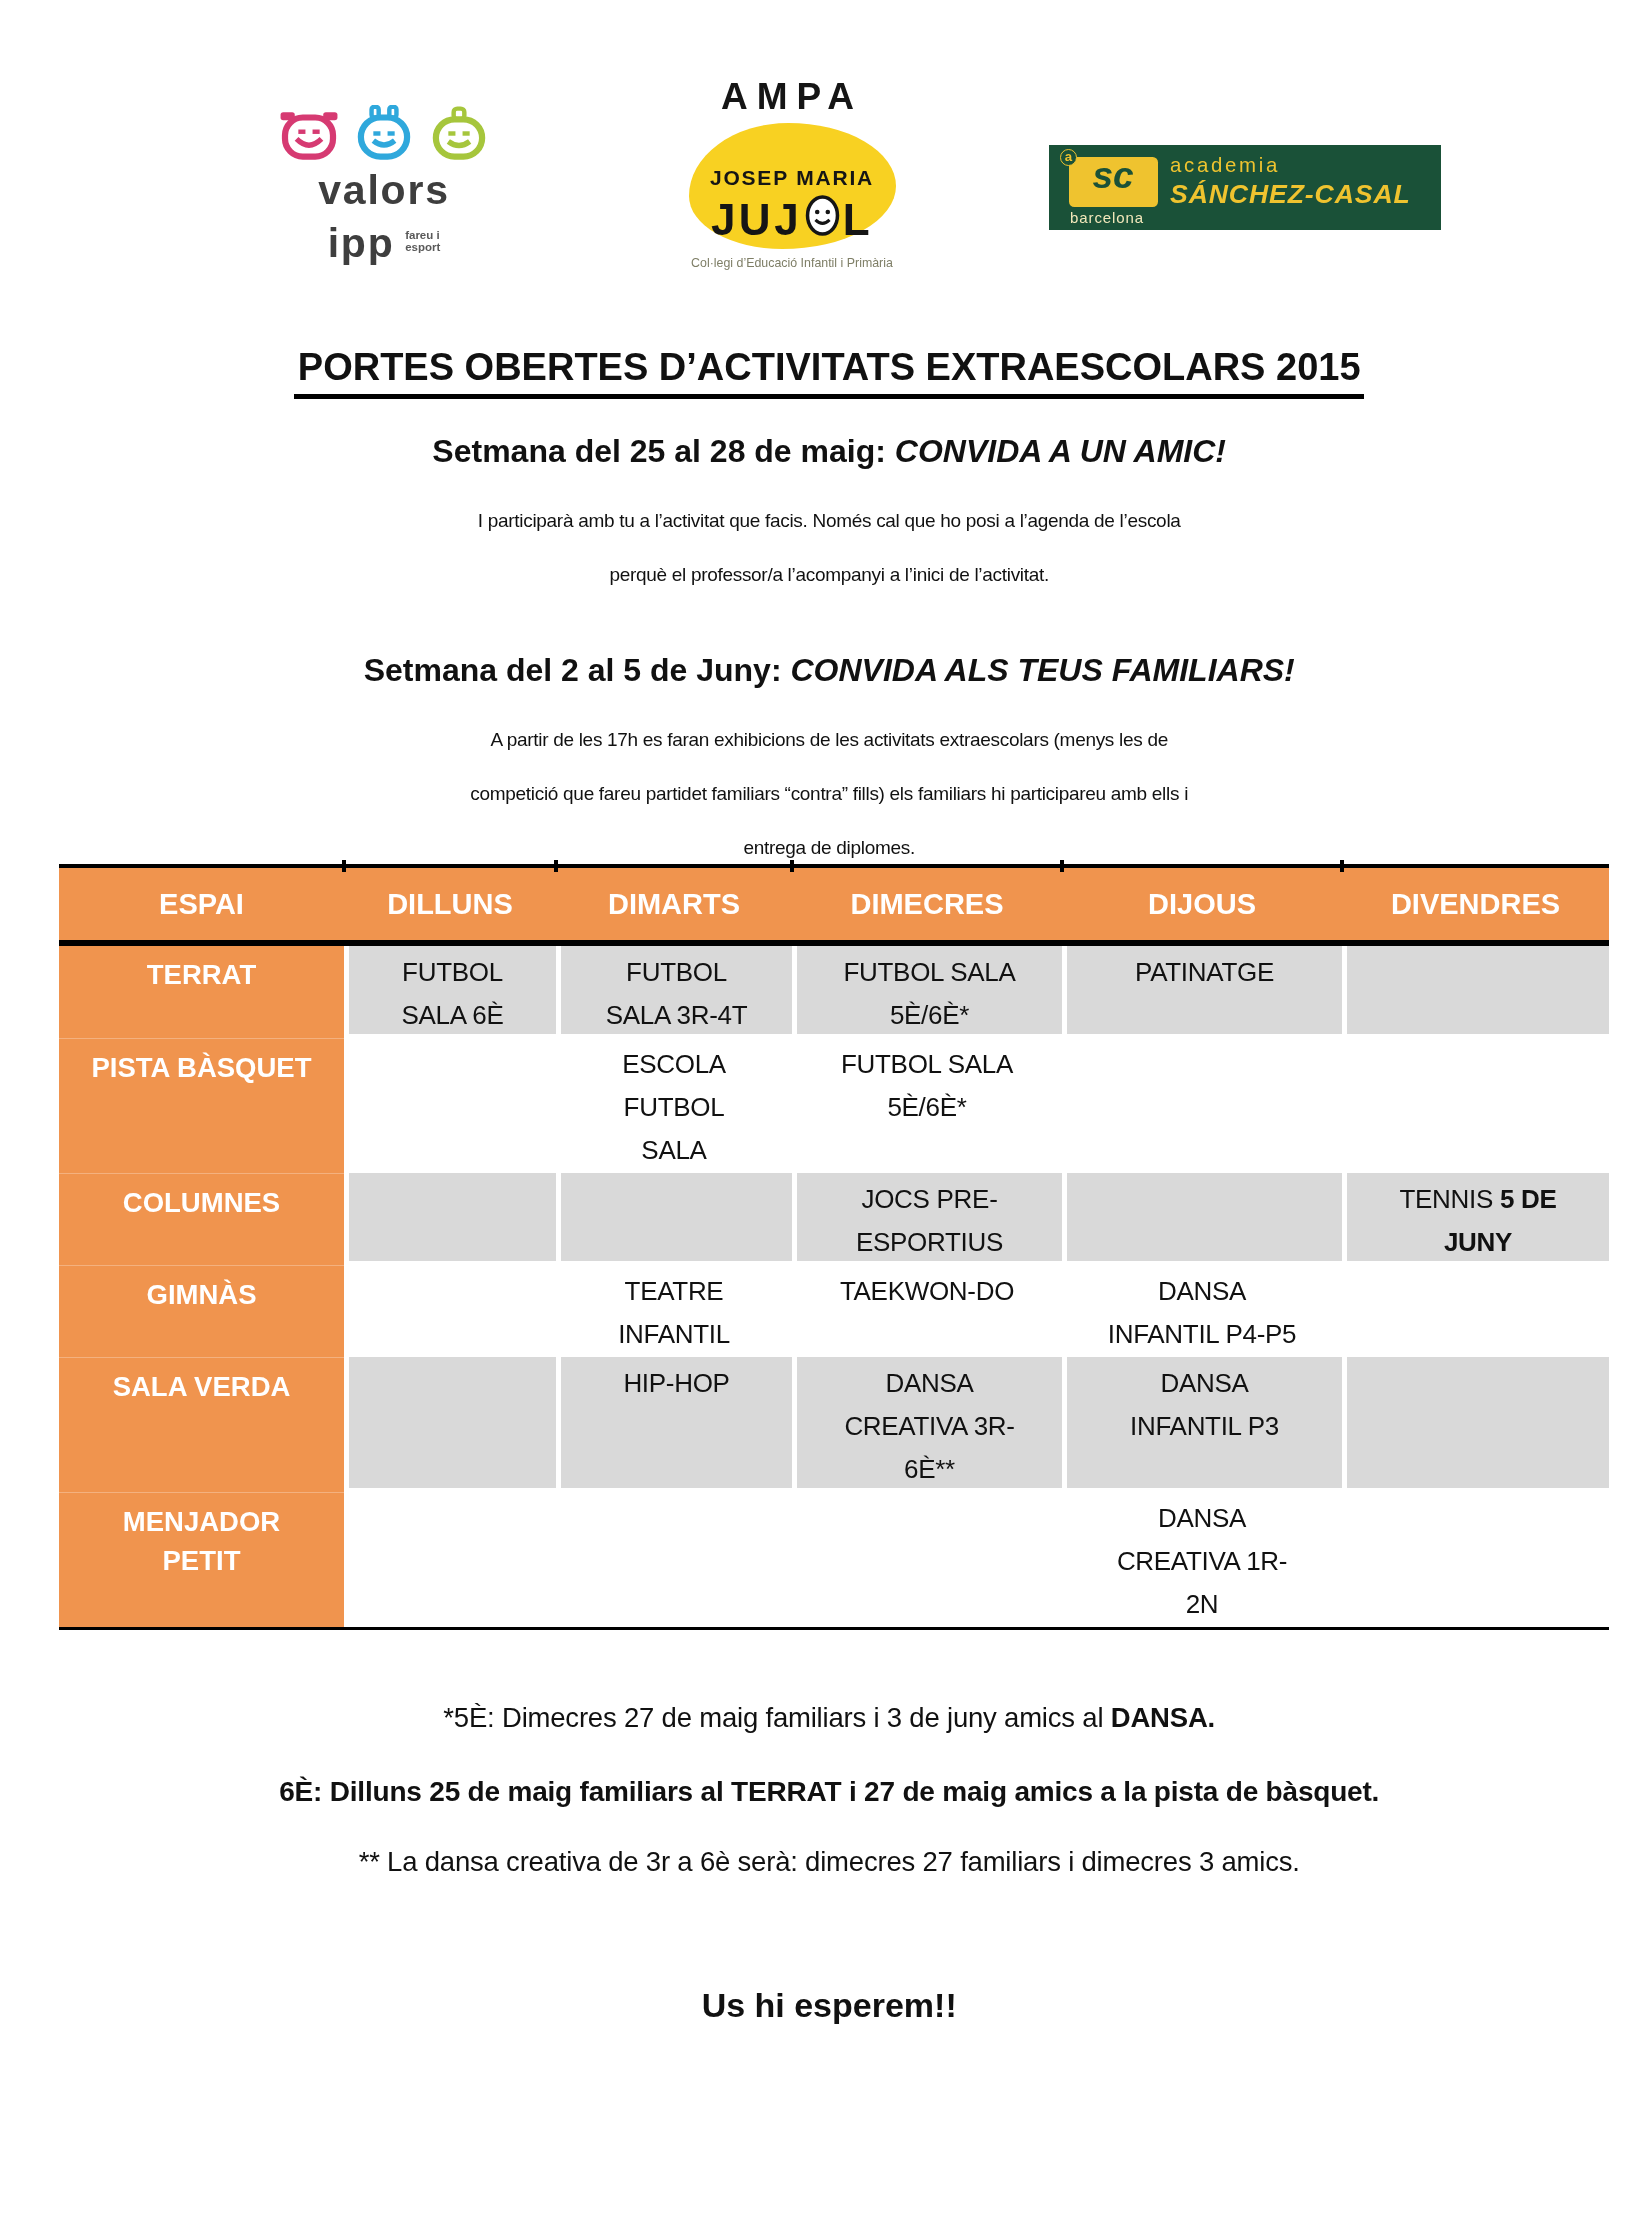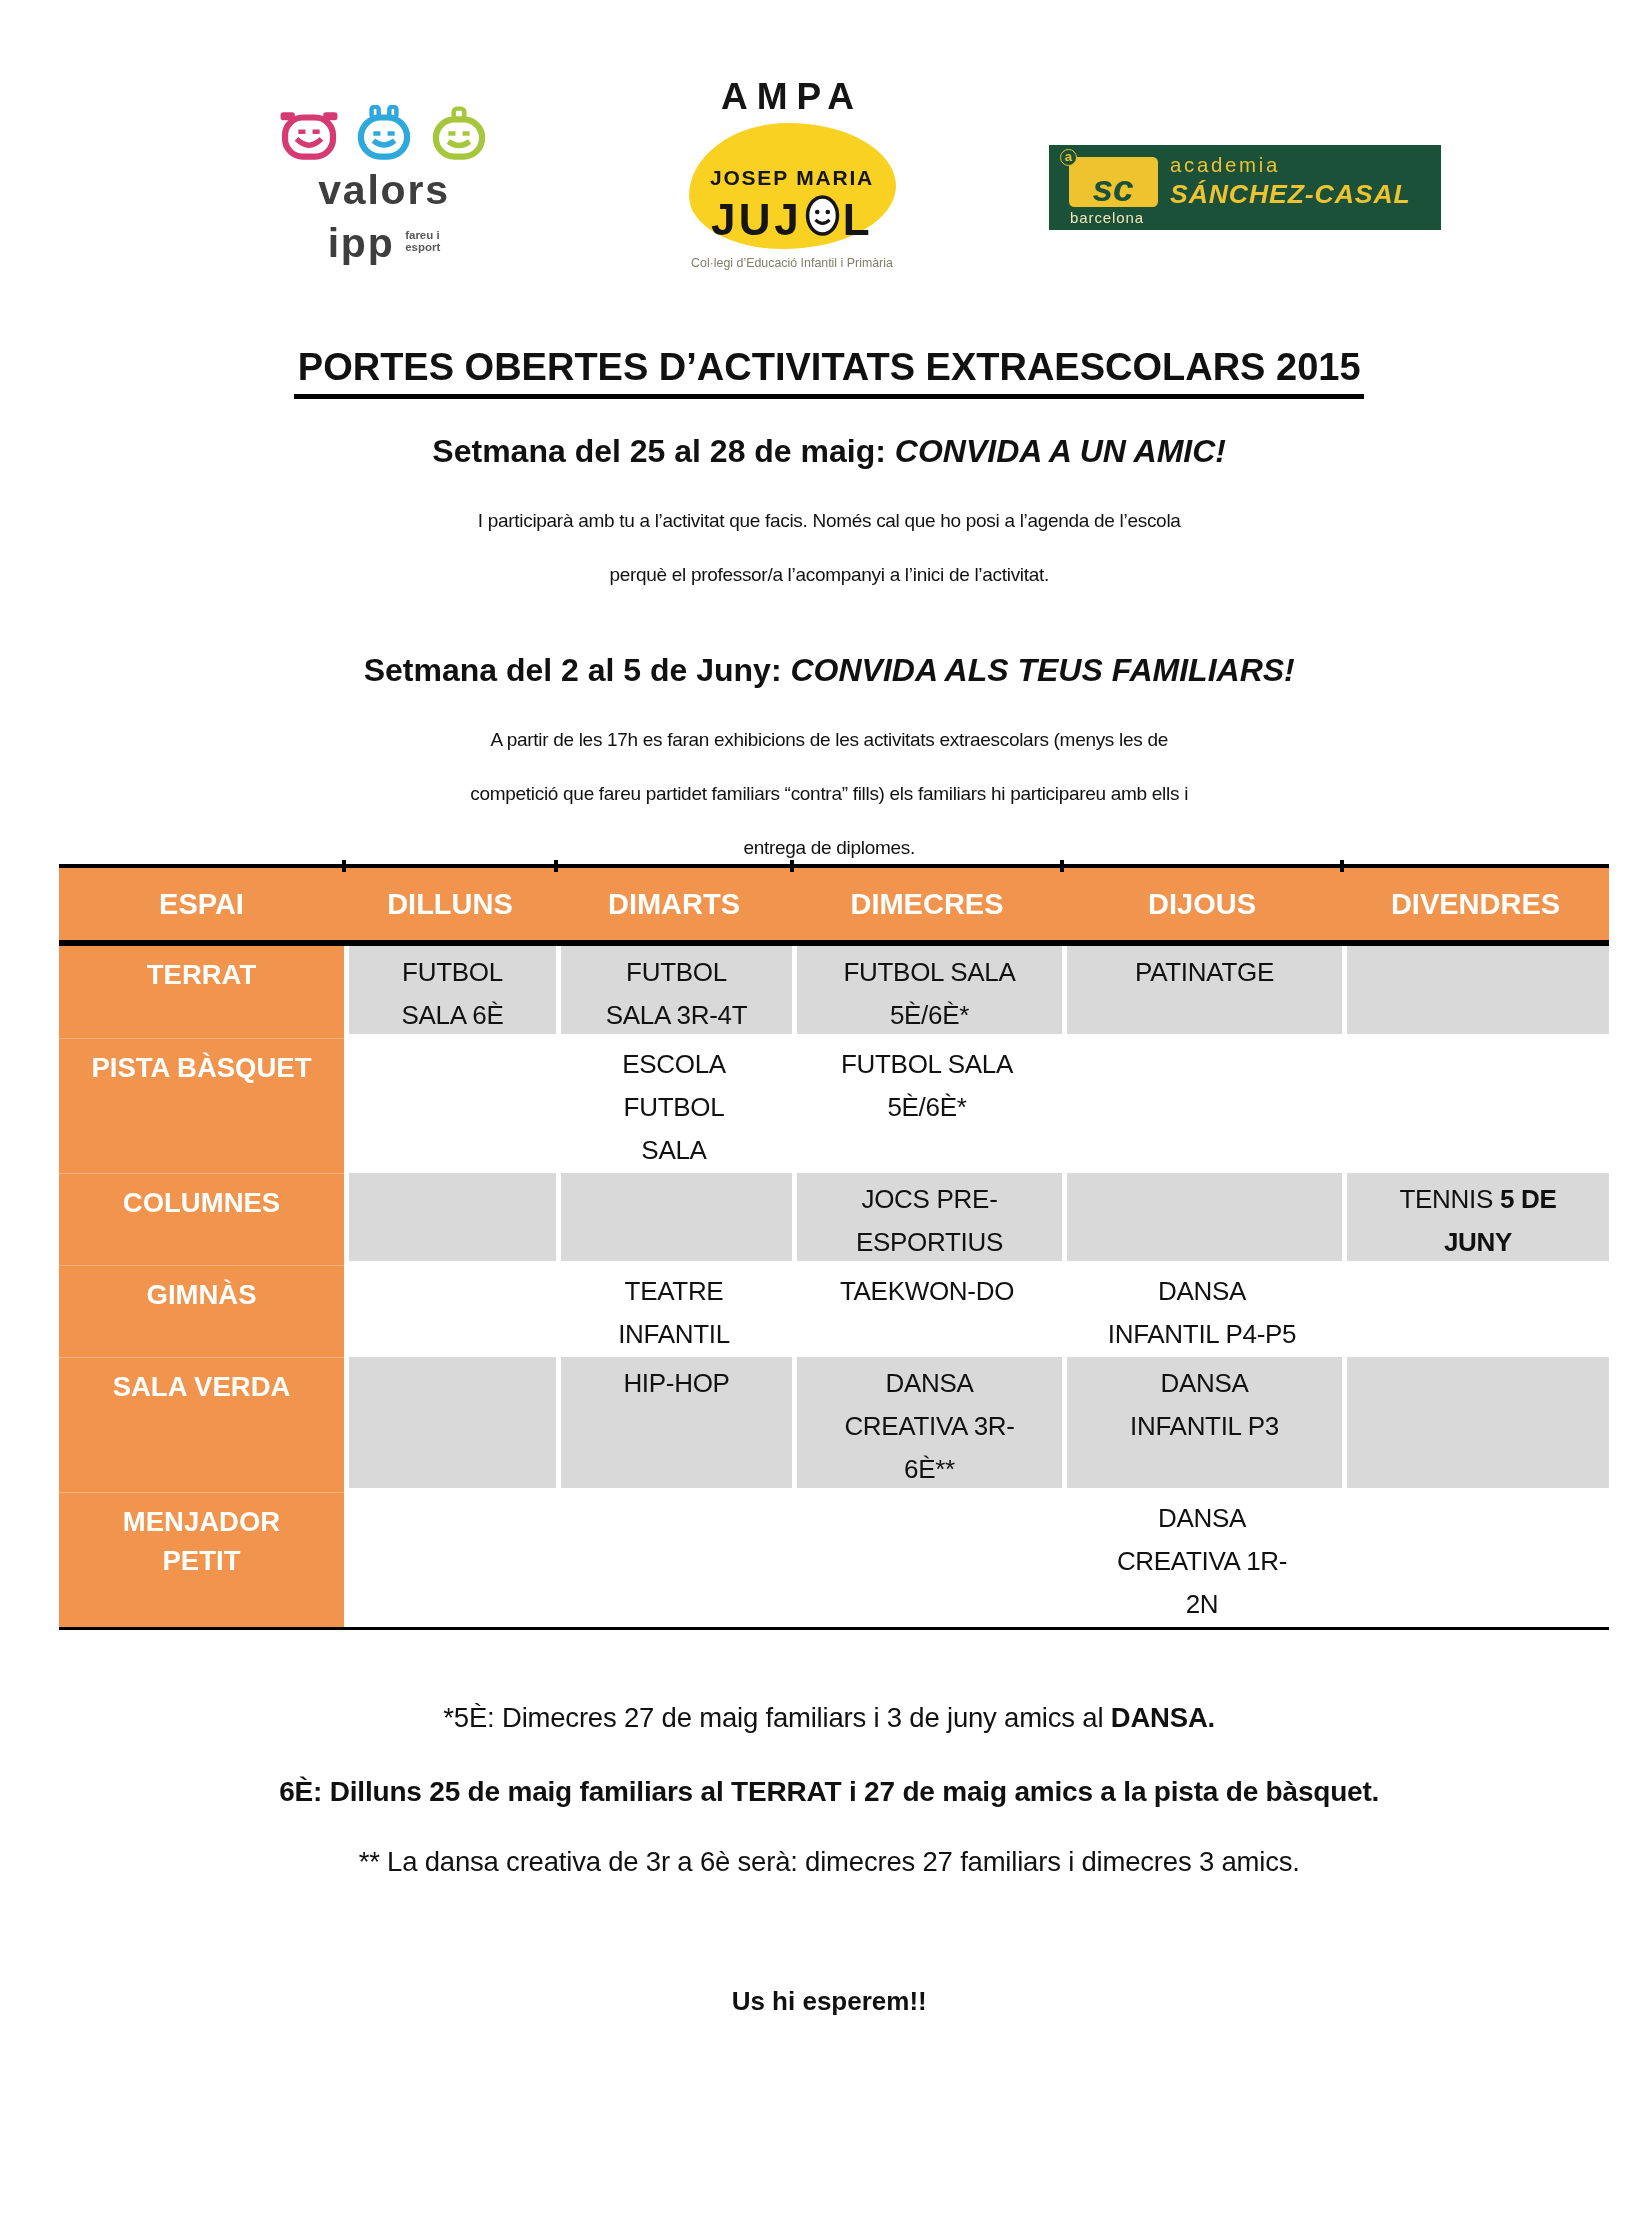--- a/index.html
+++ b/index.html
@@ -30,21 +30,21 @@
   .blob{width:207px;height:126px;margin:5.3px auto 0;background:var(--jujol-yellow);
         border-radius:48% 52% 55% 45% / 58% 50% 50% 42%;
         display:flex;flex-direction:column;align-items:center;justify-content:center;}
   .jm{font-size:21px;font-weight:bold;letter-spacing:1.8px;color:#151515;margin-top:40px;}
   .jujol{font-size:44px;font-weight:bold;letter-spacing:3.5px;color:#151515;display:flex;align-items:center;justify-content:center;margin-top:3.5px;}
   .jujol svg{margin:0 1.8px;}
   .ampa-caption{margin-top:7px;font-size:12.4px;color:#7e7e66;white-space:nowrap;}
 
   .logo-sc{position:absolute;left:1049px;top:145px;width:392px;height:85px;background:var(--sc-green);}
   .sc-box{position:absolute;left:19.5px;top:12.4px;width:89px;height:50px;background:var(--sc-yellow);border-radius:5.3px;
-          display:flex;align-items:flex-end;justify-content:center;}
+          display:flex;align-items:flex-start;justify-content:center;}
   .sc-sc{font-size:37px;font-weight:bold;font-style:italic;color:var(--sc-green);line-height:37px;}
   .sc-a{position:absolute;left:10.6px;top:3.5px;font-size:13.3px;font-weight:bold;color:var(--sc-yellow);
         border:1.8px solid var(--sc-yellow);border-radius:50%;width:17.7px;height:17.7px;line-height:14px;text-align:center;background:var(--sc-green);}
   .sc-academia{position:absolute;left:121px;top:8.9px;font-size:20.4px;color:var(--sc-yellow);letter-spacing:2.7px;}
   .sc-name{position:absolute;left:121px;top:34px;font-size:26.6px;font-weight:bold;font-style:italic;color:var(--sc-yellow);letter-spacing:0.9px;}
   .sc-city{position:absolute;left:21px;top:64px;font-size:15px;color:#F3E8BB;letter-spacing:0.9px;}
 
   
   .center-block{position:absolute;left:17.7px;width:1623px;text-align:center;}
   .title-wrap{top:346px;}
@@ -73,21 +73,21 @@
   .cell.shaded{background:var(--row-shaded-bg);border-left:5.3px solid #fff;border-bottom:4.4px solid #fff;}
   .cell b{font-weight:bold;}
   .tick{position:absolute;width:3.5px;height:11.5px;background:#000;top:-8px;}
 
   
   .fn{position:absolute;left:17.7px;width:1623px;text-align:center;font-size:27.5px;letter-spacing:-0.2px;}
   .fn b{font-weight:bold;}
   .fn-1{top:1702px;}
   .fn-2{top:1776px;font-weight:bold;font-size:28px;}
   .fn-3{top:1846px;}
-  .closing{position:absolute;left:17.7px;width:1623px;top:1986px;text-align:center;font-size:26px;font-weight:bold;}
+  .closing{position:absolute;left:17.7px;width:1623px;top:1986px;text-align:center;font-size:34px;font-weight:bold;}
 </style>
 </head>
 <body>
 
 <div class="page">
 
   <div class="logo-valors">
     <div class="faces">
       <span>
         <svg width="64" height="57" viewBox="0 0 72 64">

